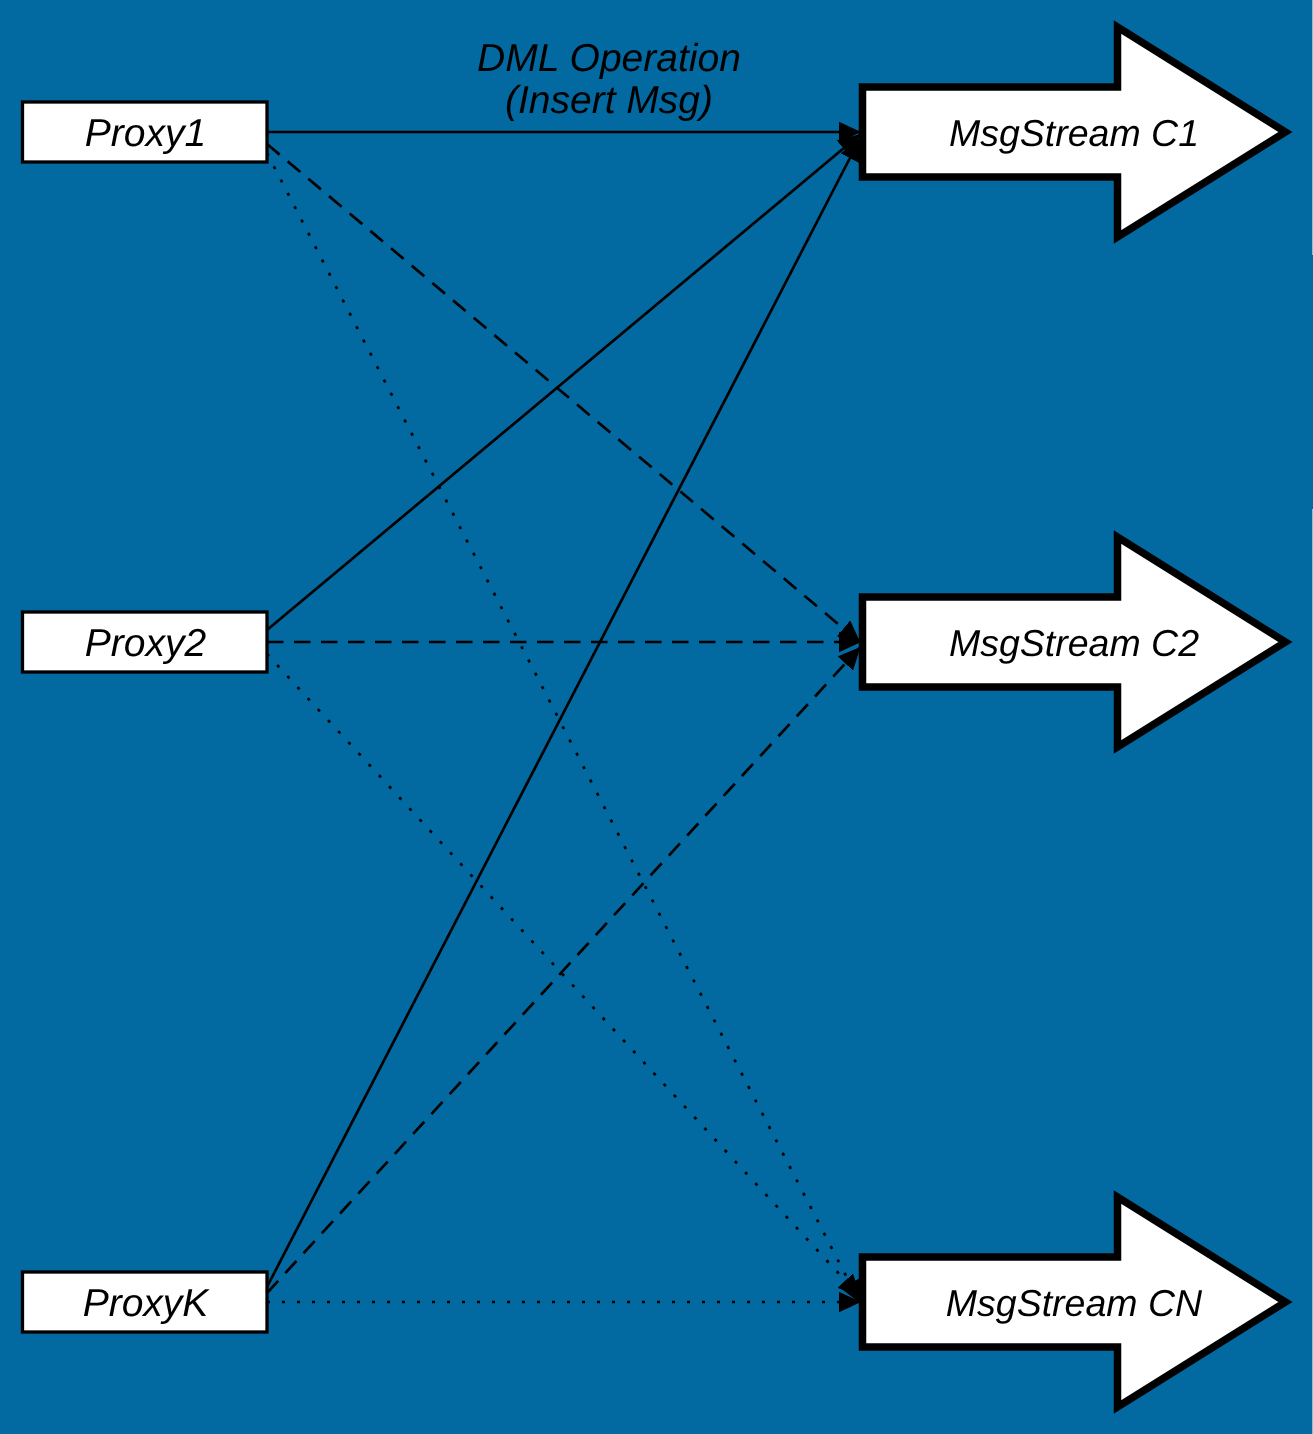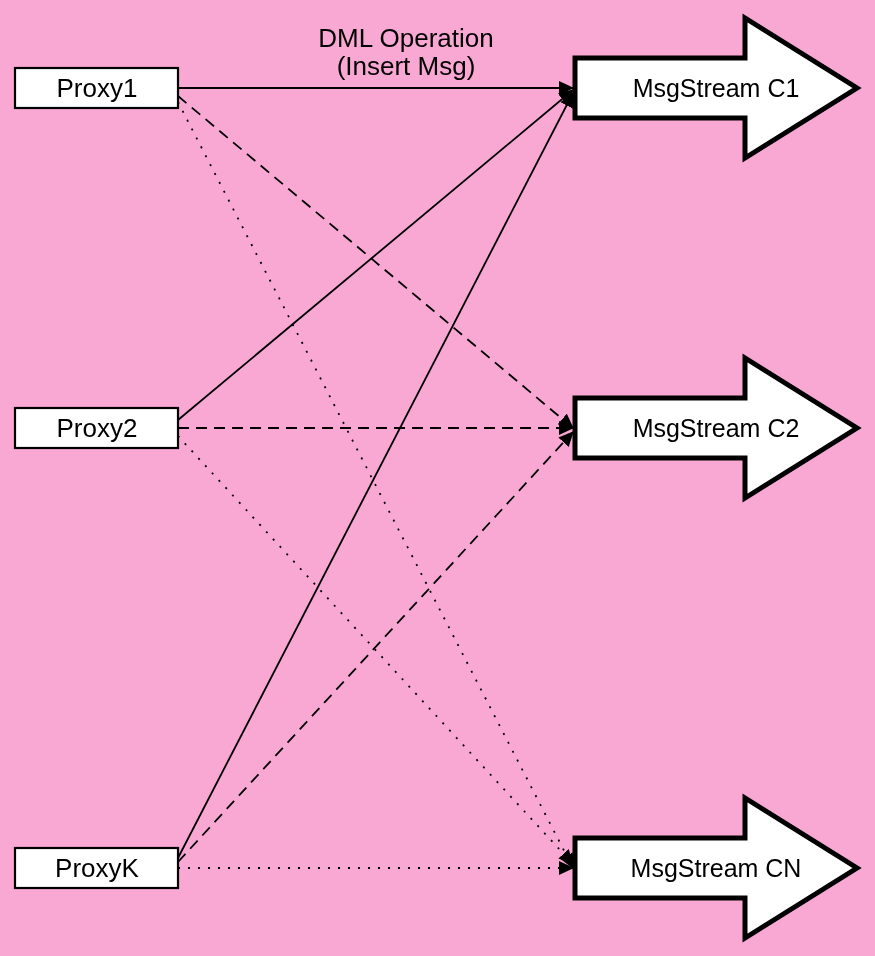--- a/index.html
+++ b/index.html
@@ -5,22 +5,23 @@
   html, body {
     margin: 0;
     padding: 0;
     background: #ffffff;
     font-family: "Liberation Sans", sans-serif;
   }
   .stage {
     position: relative;
     width: 875px;
     height: 956px;
-    background: #f9a8d4;
+    background: #0369a1;
     overflow: hidden;
+    font-style: italic;
   }
   svg { display: block; }
   .ln {
     stroke: #000000;
     stroke-width: 1.8;
     fill: none;
   }
   .ln.dashed { stroke-dasharray: 11 7; }
   .ln.dotted { stroke-dasharray: 2 8; }
   .node-box {

